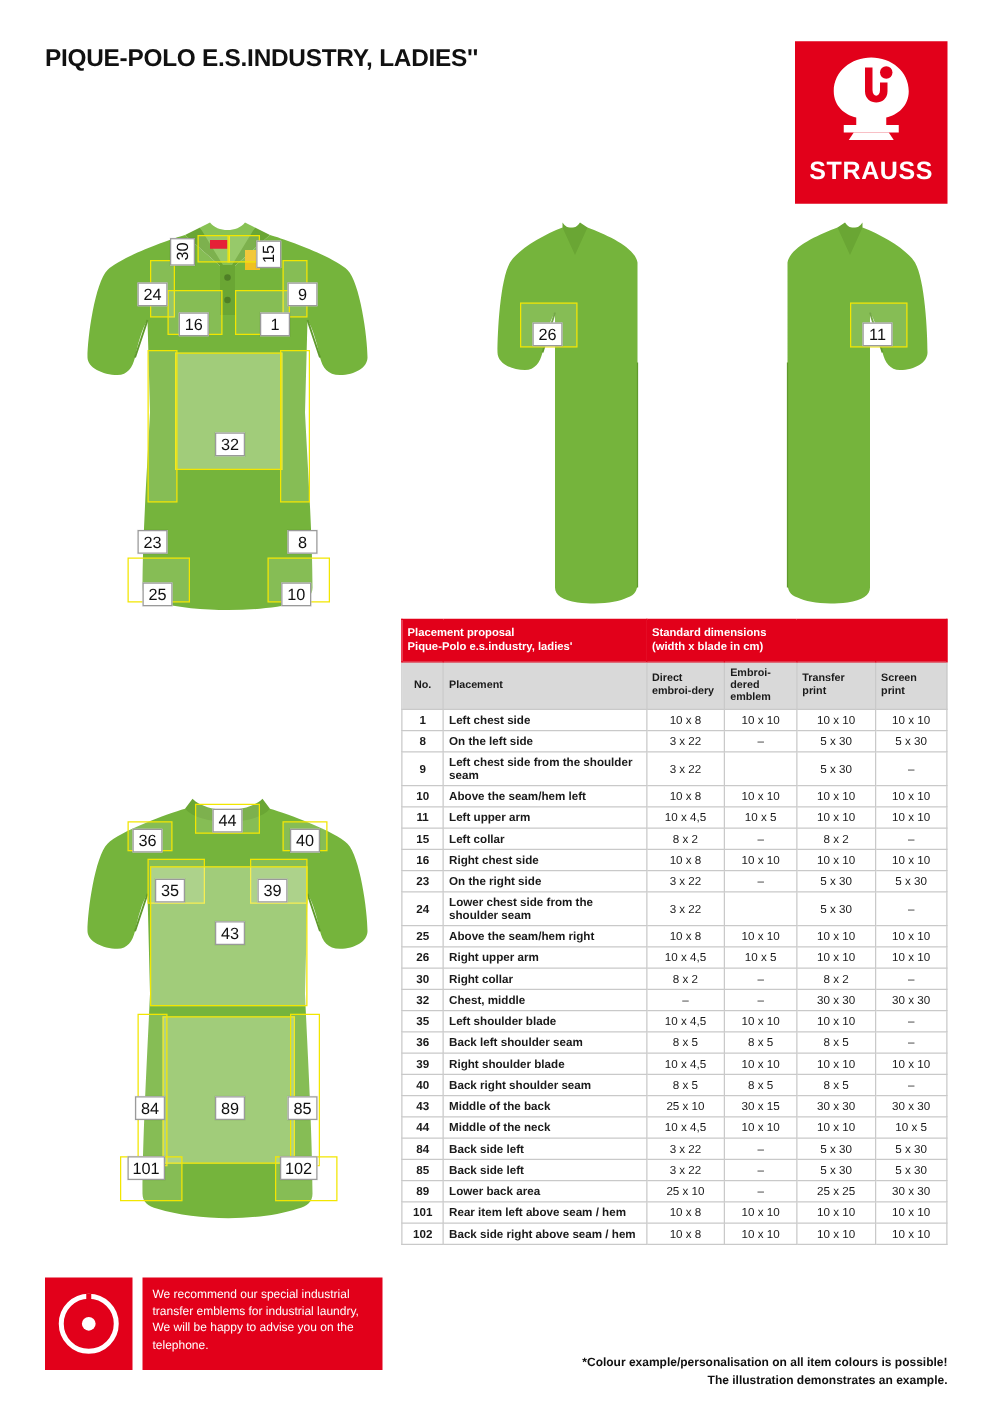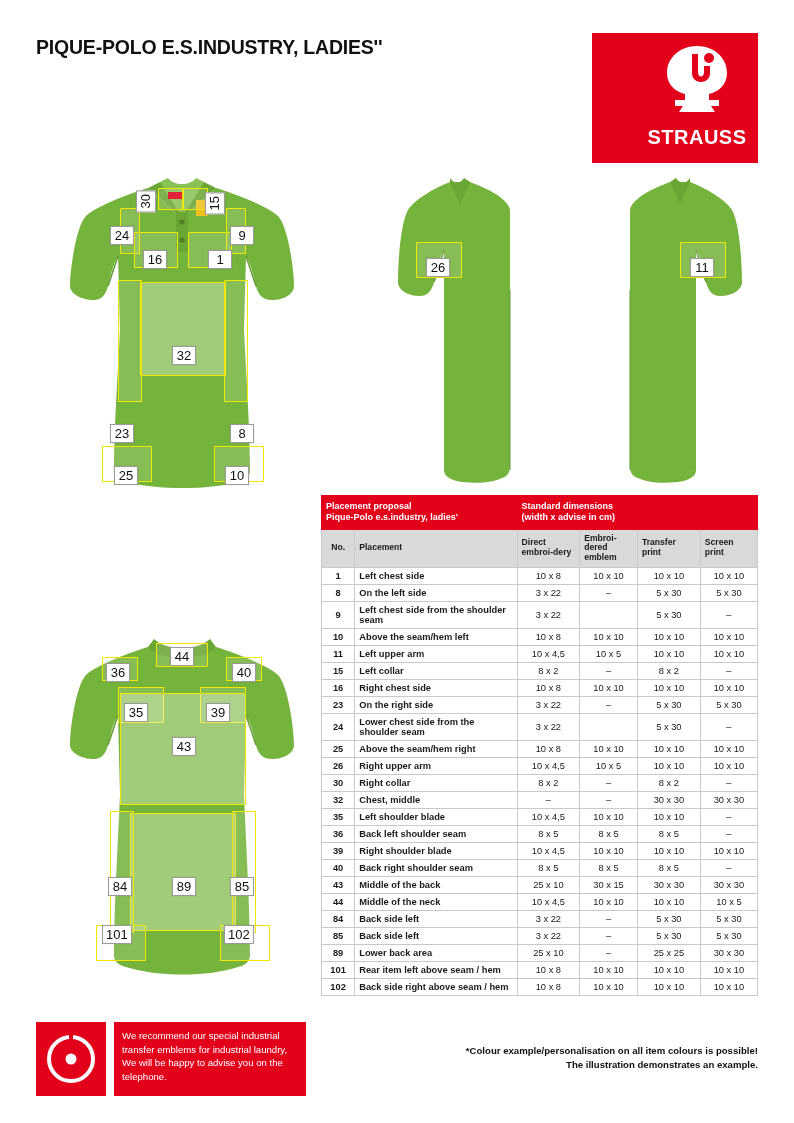--- a/index.html
+++ b/index.html
@@ -15,21 +15,21 @@
 
   
   .title{
     position:absolute;left:36px;top:36px;
     font-size:19.5px;font-weight:bold;letter-spacing:-0.2px;
     color:#111;
   }
   .logo{
     position:absolute;right:36px;top:33px;
     width:122px;height:130px;background:#e2001a;
-    color:#fff;text-align:center;padding-left:44px;
+    color:#fff;text-align:center;
   }
   .logo .mark{position:relative;width:100%;height:92px;}
   .logo .word{
     font-size:20px;font-weight:bold;letter-spacing:0.5px;
     line-height:1;margin-top:2px;
   }
 
   
   .emb{position:absolute;left:50%;top:50%;transform:translate(-50%,-50%);width:80px;height:74px;}
 
@@ -68,21 +68,21 @@
 
   
   .foot-box{position:absolute;left:36px;top:1022px;width:270px;height:74px;}
   .foot-red{position:absolute;left:0;top:0;width:70px;height:74px;background:#e2001a;}
   .foot-txt{
     position:absolute;left:78px;top:0;width:192px;height:74px;background:#e2001a;
     color:#fff;font-size:9.6px;line-height:1.42;padding:7px 8px 0 8px;
     box-sizing:border-box;
   }
   .foot-note{
-    position:absolute;right:36px;top:1044px;text-align:right;
+    position:absolute;right:36px;top:1084px;text-align:right;
     font-size:9.6px;font-weight:bold;line-height:1.45;color:#111;
   }
   .ring{
     position:absolute;left:50%;top:50%;transform:translate(-50%,-50%);
     width:40px;height:40px;border:4px solid #fff;border-radius:50%;
   }
   .ring:after{
     content:"";position:absolute;left:50%;top:-4px;width:4px;height:13px;
     background:#e2001a;transform:translateX(-50%);
   }
@@ -225,21 +225,21 @@
 
   <table class="tbl">
     <thead>
       <tr class="hdr-red">
         <td colspan="2">
           <span>Placement proposal</span><br>
           <span>Pique-Polo e.s.industry, ladies'</span>
         </td>
         <td colspan="4">
           <span>Standard dimensions</span><br>
-          <span>(width x advise in cm)</span>
+          <span>(width x blade in cm)</span>
         </td>
       </tr>
       <tr class="hdr-sub">
         <td class="c">No.</td>
         <td>Placement</td>
         <td>Direct embroi-dery</td>
         <td>Embroi-dered emblem</td>
         <td>Transfer print</td>
         <td>Screen print</td>
       </tr>

